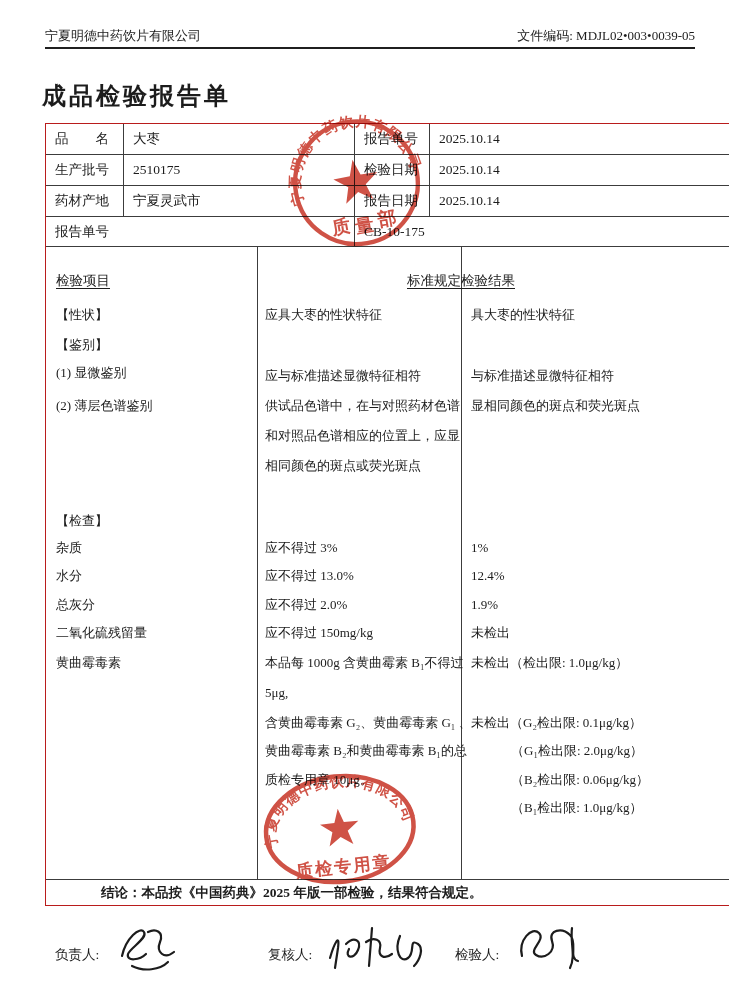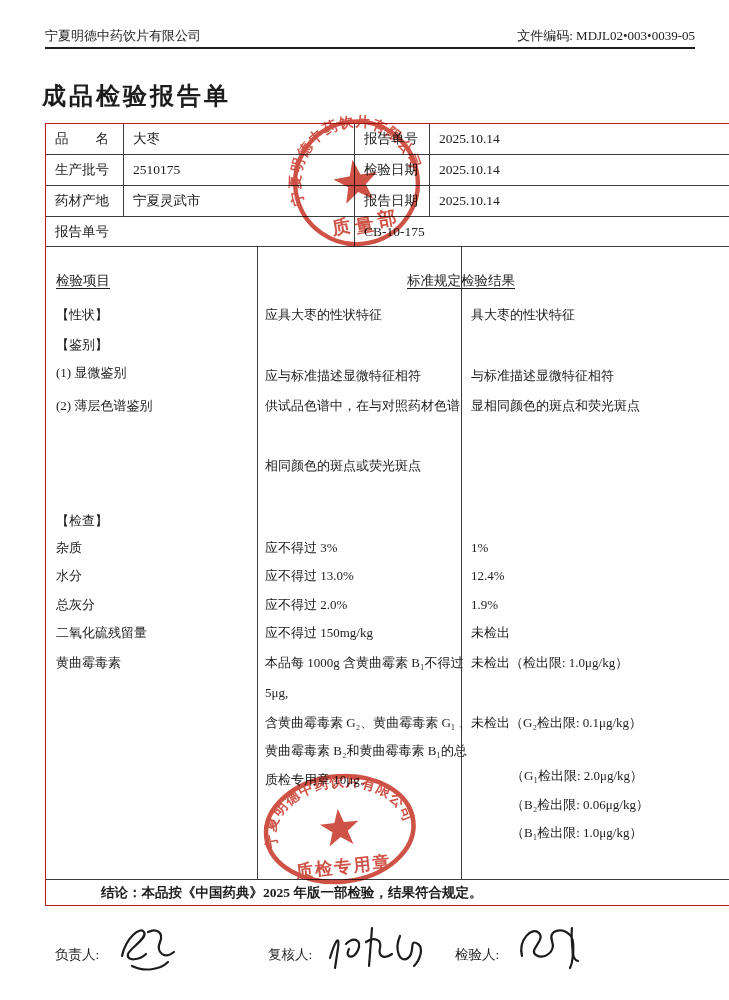--- a/index.html
+++ b/index.html
@@ -38,21 +38,21 @@
   .vline { position:absolute; top:0; bottom:0; width:1px; background:#3c3c3c; }
   .v1 { left:211px; } .v2 { left:415px; }
   .col-hdr {
     position:absolute; top:8px; font-size:13.5px;
     text-decoration:underline; text-underline-offset:3px; white-space:nowrap;margin-top:17px;
   }
   .ch1 { left:10px; }
   .ch2 { left:211px; width:204px; text-align:right; }
   .ch3 { left:415px; width:233px; text-align:left; }
   .ln  { position:absolute; white-space:nowrap; line-height:16px; }
-  .c1 { left:10px; } .c2 { left:219px; } .c3 { left:425px; } .c3i { left:465px;margin-top:25px; }
+  .c1 { left:10px; } .c2 { left:219px; } .c3 { left:425px; } .c3i { left:465px; }
   
   .concl { height:25px; line-height:25px; padding-left:55px; font-weight:700; font-size:13.5px; }
   
   .stamp { position:absolute; mix-blend-mode:multiply; opacity:.88; pointer-events:none; }
   .stamp-dept { left:283px; top:105px; transform:rotate(-10deg); }
   .stamp-qc   { left:261px; top:772px; transform:rotate(-6deg); }
   
   .sig-label { position:absolute; top:946px; font-size:13.5px; }
   .sl1 { left:55px; } .sl2 { left:268px; } .sl3 { left:455px; }
   .sig-svg { position:absolute; top:916px; }
@@ -109,20 +109,21 @@
       <div class="ln c1" style="top:266px">【检查】</div>
       <div class="ln c1" style="top:293px">杂质</div>
       <div class="ln c1" style="top:321px">水分</div>
       <div class="ln c1" style="top:350px">总灰分</div>
       <div class="ln c1" style="top:378px">二氧化硫残留量</div>
       <div class="ln c1" style="top:408px">黄曲霉毒素</div>
 
       <div class="ln c2" style="top:60px">应具大枣的性状特征</div>
       <div class="ln c2" style="top:121px">应与标准描述显微特征相符</div>
       <div class="ln c2" style="top:151px">供试品色谱中，在与对照药材色谱</div>
+      <div class="ln c2" style="top:181px">和对照品色谱相应的位置上，应显</div>
       <div class="ln c2" style="top:211px">相同颜色的斑点或荧光斑点</div>
       <div class="ln c2" style="top:293px">应不得过 3%</div>
       <div class="ln c2" style="top:321px">应不得过 13.0%</div>
       <div class="ln c2" style="top:350px">应不得过 2.0%</div>
       <div class="ln c2" style="top:378px">应不得过 150mg/kg</div>
       <div class="ln c2" style="top:408px">本品每 1000g 含黄曲霉素 B₁不得过</div>
       <div class="ln c2" style="top:438px">5μg,</div>
       <div class="ln c2" style="top:468px">含黄曲霉毒素 G₂、黄曲霉毒素 G₁ 、</div>
       <div class="ln c2" style="top:496px">黄曲霉毒素 B₂和黄曲霉毒素 B₁的总</div>
       <div class="ln c2" style="top:525px">质检专用章 10μg。</div>

